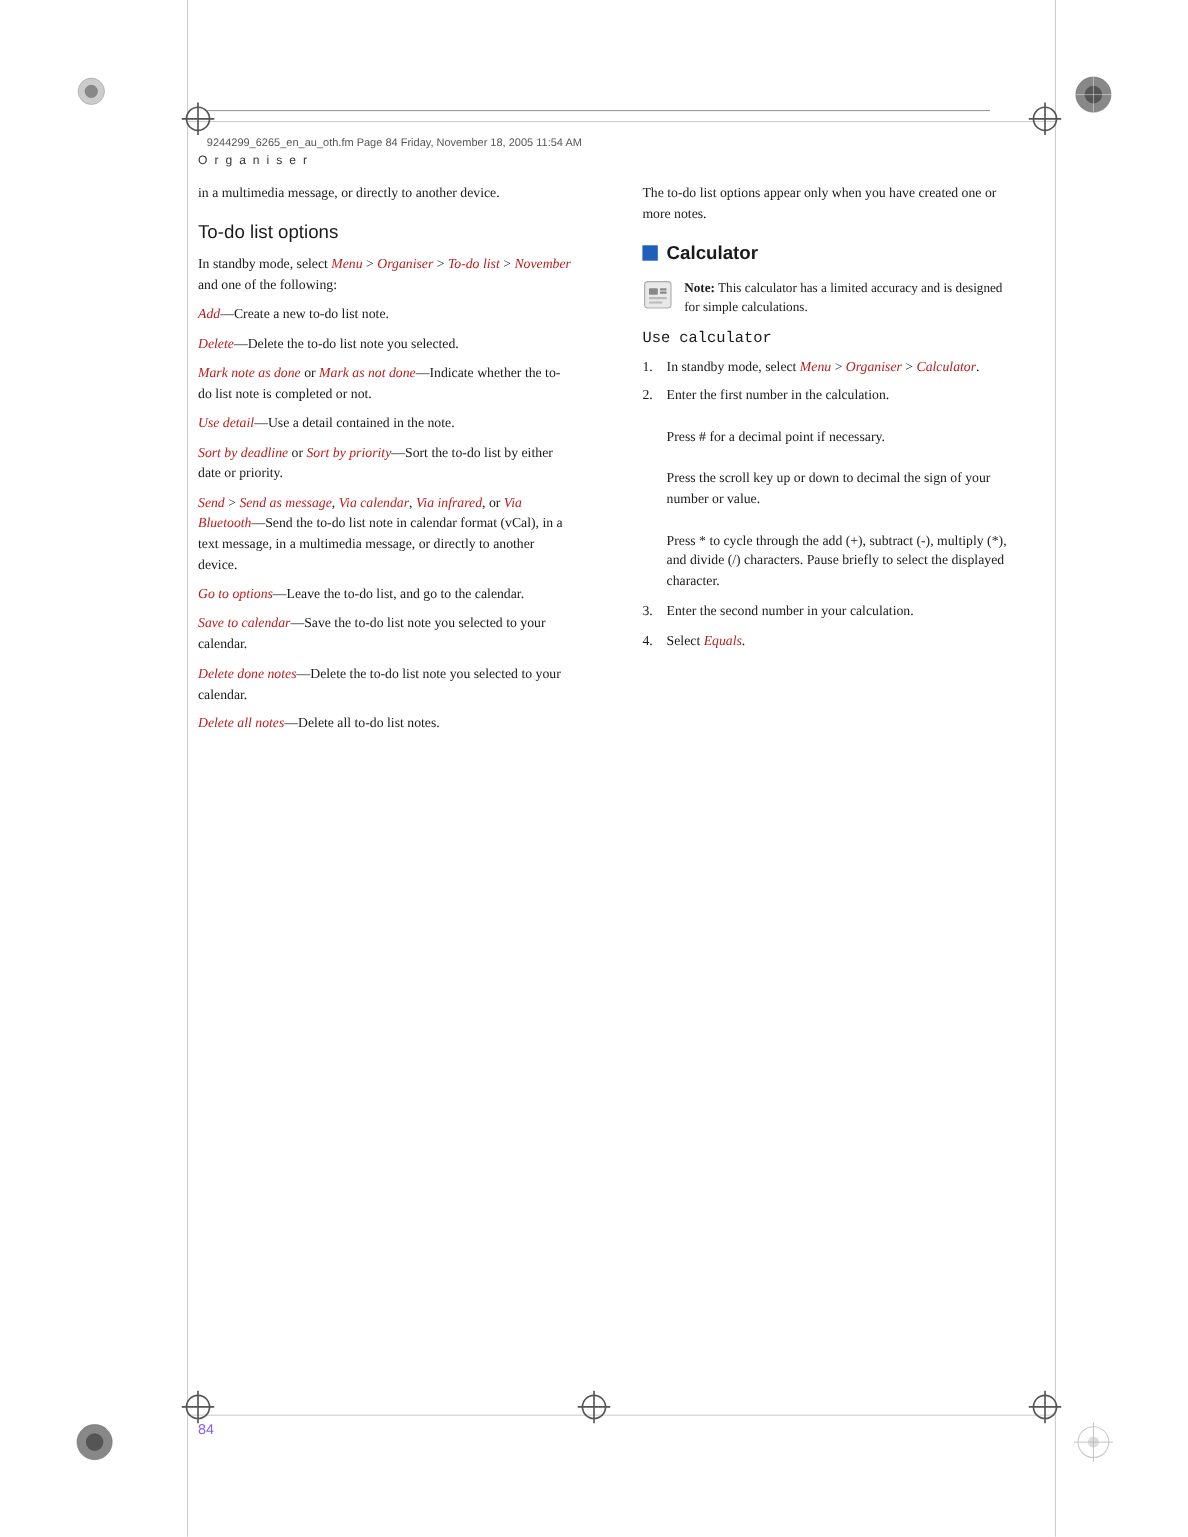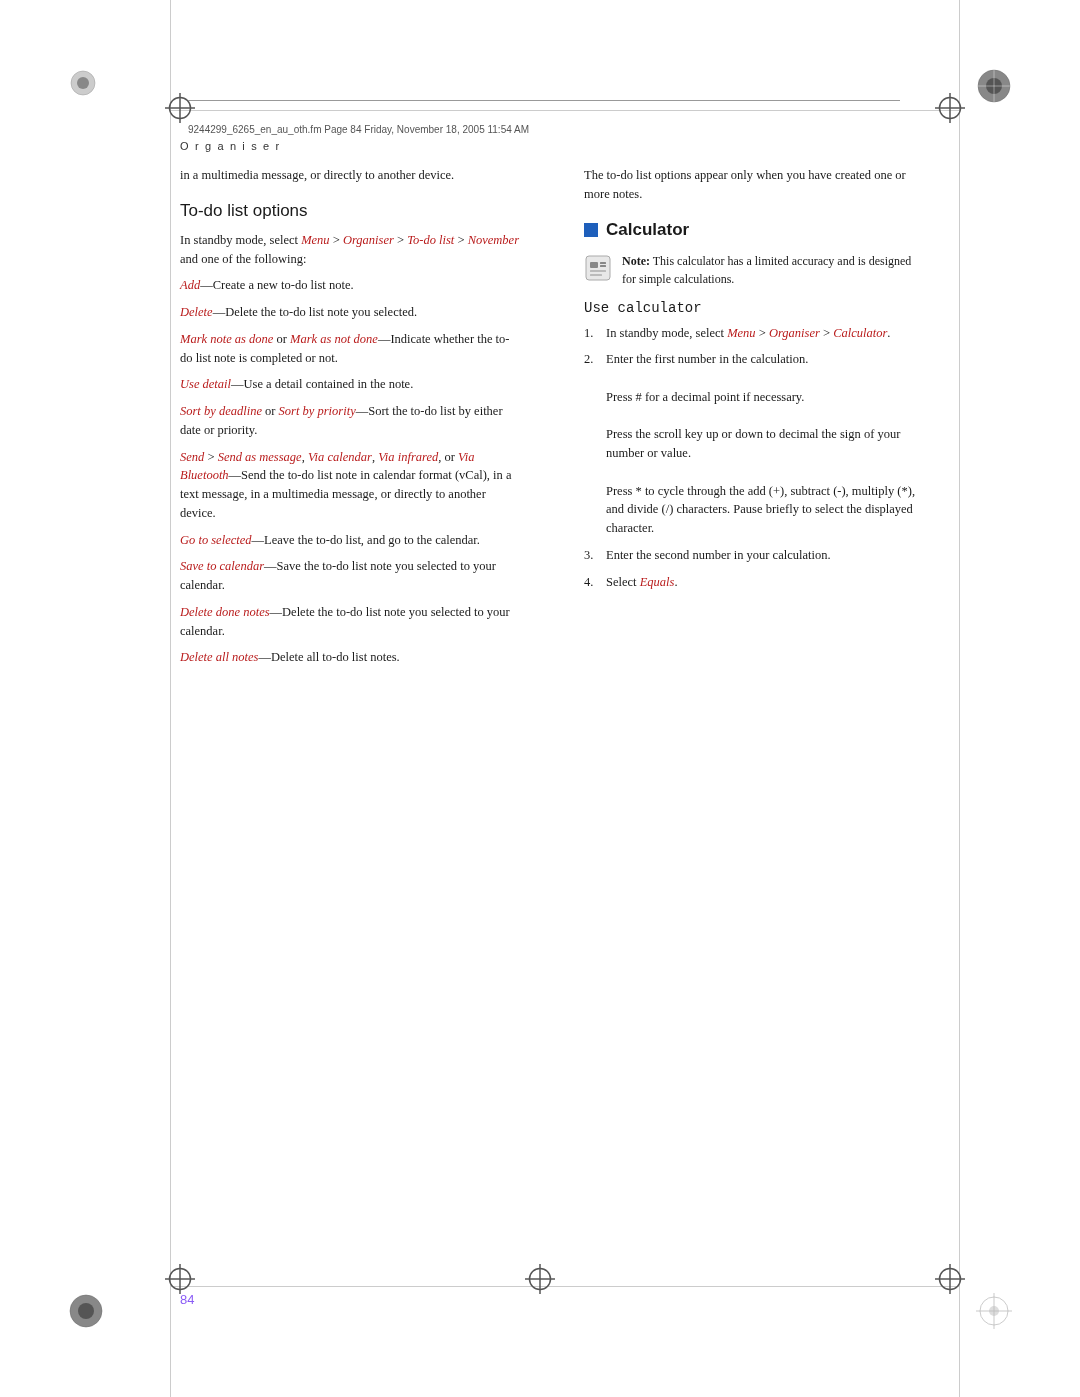--- a/index.html
+++ b/index.html
@@ -358,21 +358,21 @@
 
         <p class="body-text">
           <span class="link-text">Sort by deadline</span><span> or </span><span class="link-text">Sort by priority</span><span>—Sort the to-do list by either date or priority.</span>
         </p>
 
         <p class="body-text">
           <span class="link-text">Send</span><span> &gt; </span><span class="link-text">Send as message</span><span>, </span><span class="link-text">Via calendar</span><span>, </span><span class="link-text">Via infrared</span><span>, or </span><span class="link-text">Via Bluetooth</span><span>—Send the to-do list note in calendar format (vCal), in a text message, in a multimedia message, or directly to another device.</span>
         </p>
 
         <p class="body-text">
-          <span class="link-text">Go to selected</span><span>—Leave the to-do list, and go to the calendar.</span>
+          <span class="link-text">Go to options</span><span>—Leave the to-do list, and go to the calendar.</span>
         </p>
 
         <p class="body-text">
           <span class="link-text">Save to calendar</span><span>—Save the to-do list note you selected to your calendar.</span>
         </p>
 
         <p class="body-text">
           <span class="link-text">Delete done notes</span><span>—Delete the to-do list note you selected to your calendar.</span>
         </p>
 

